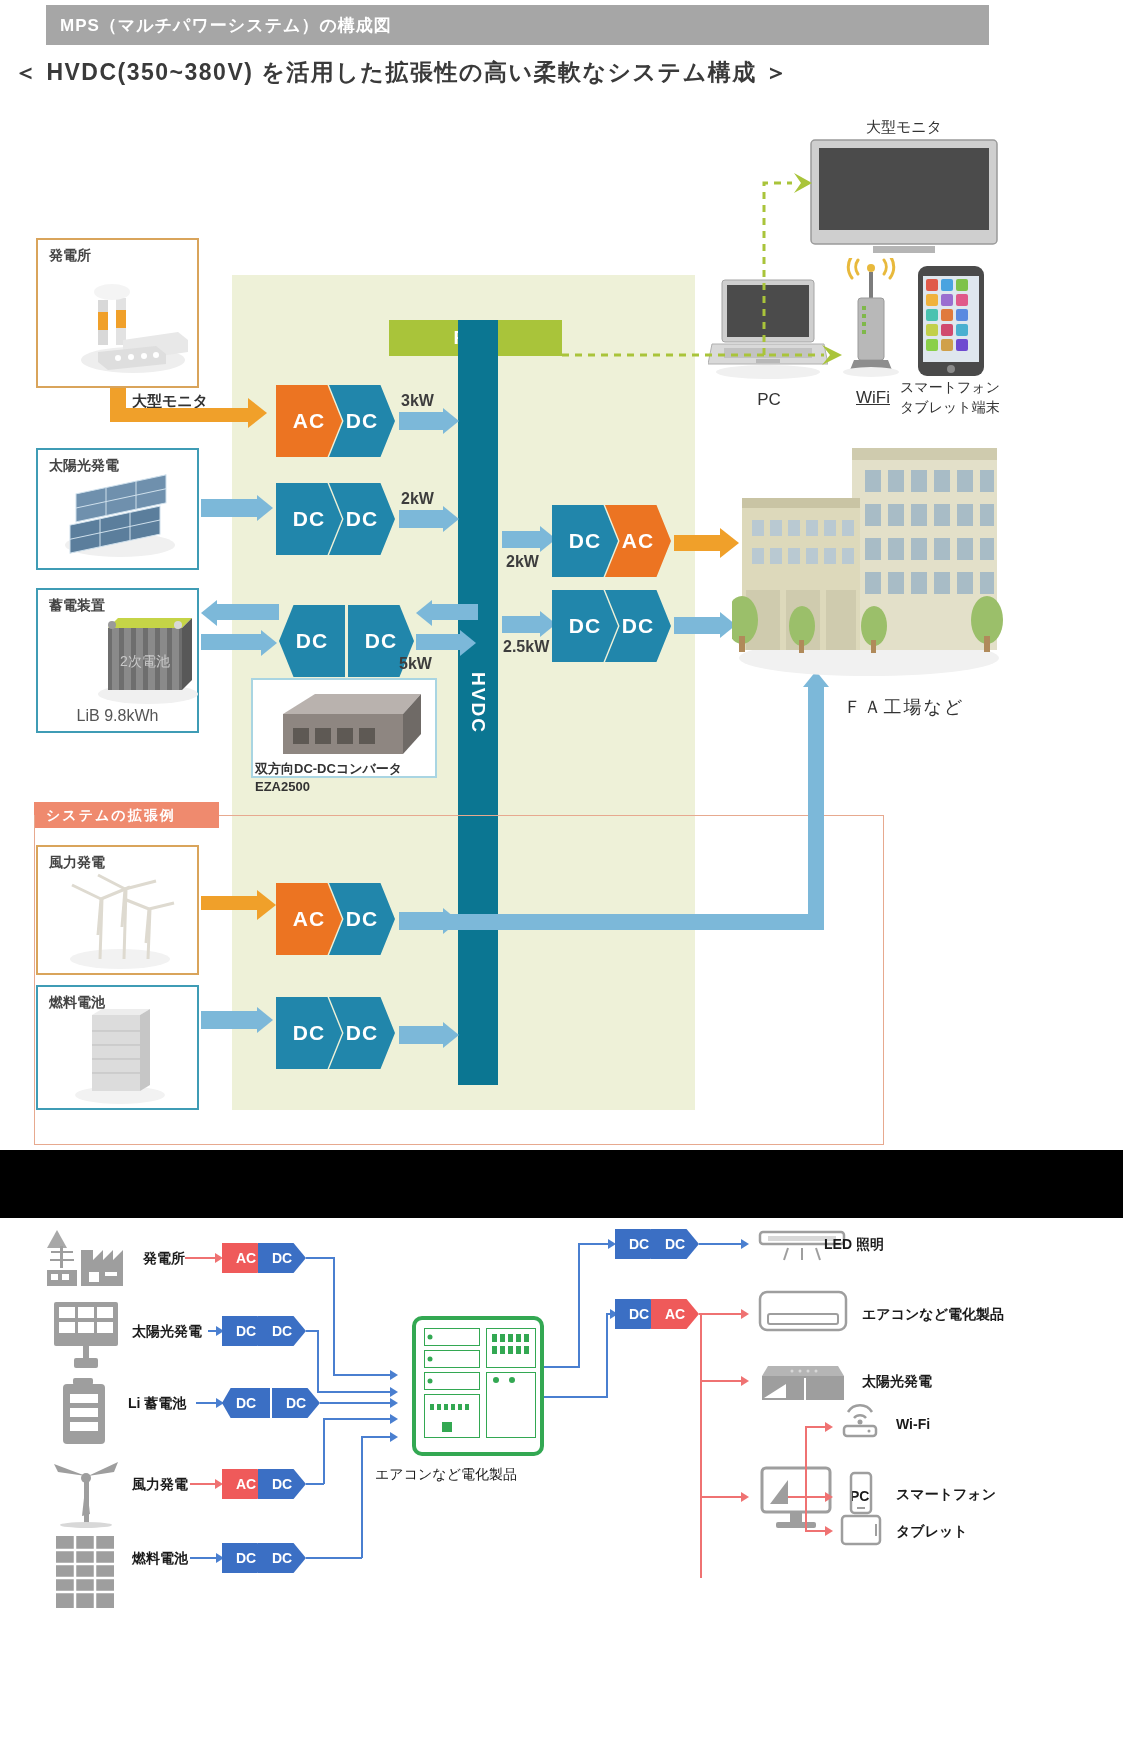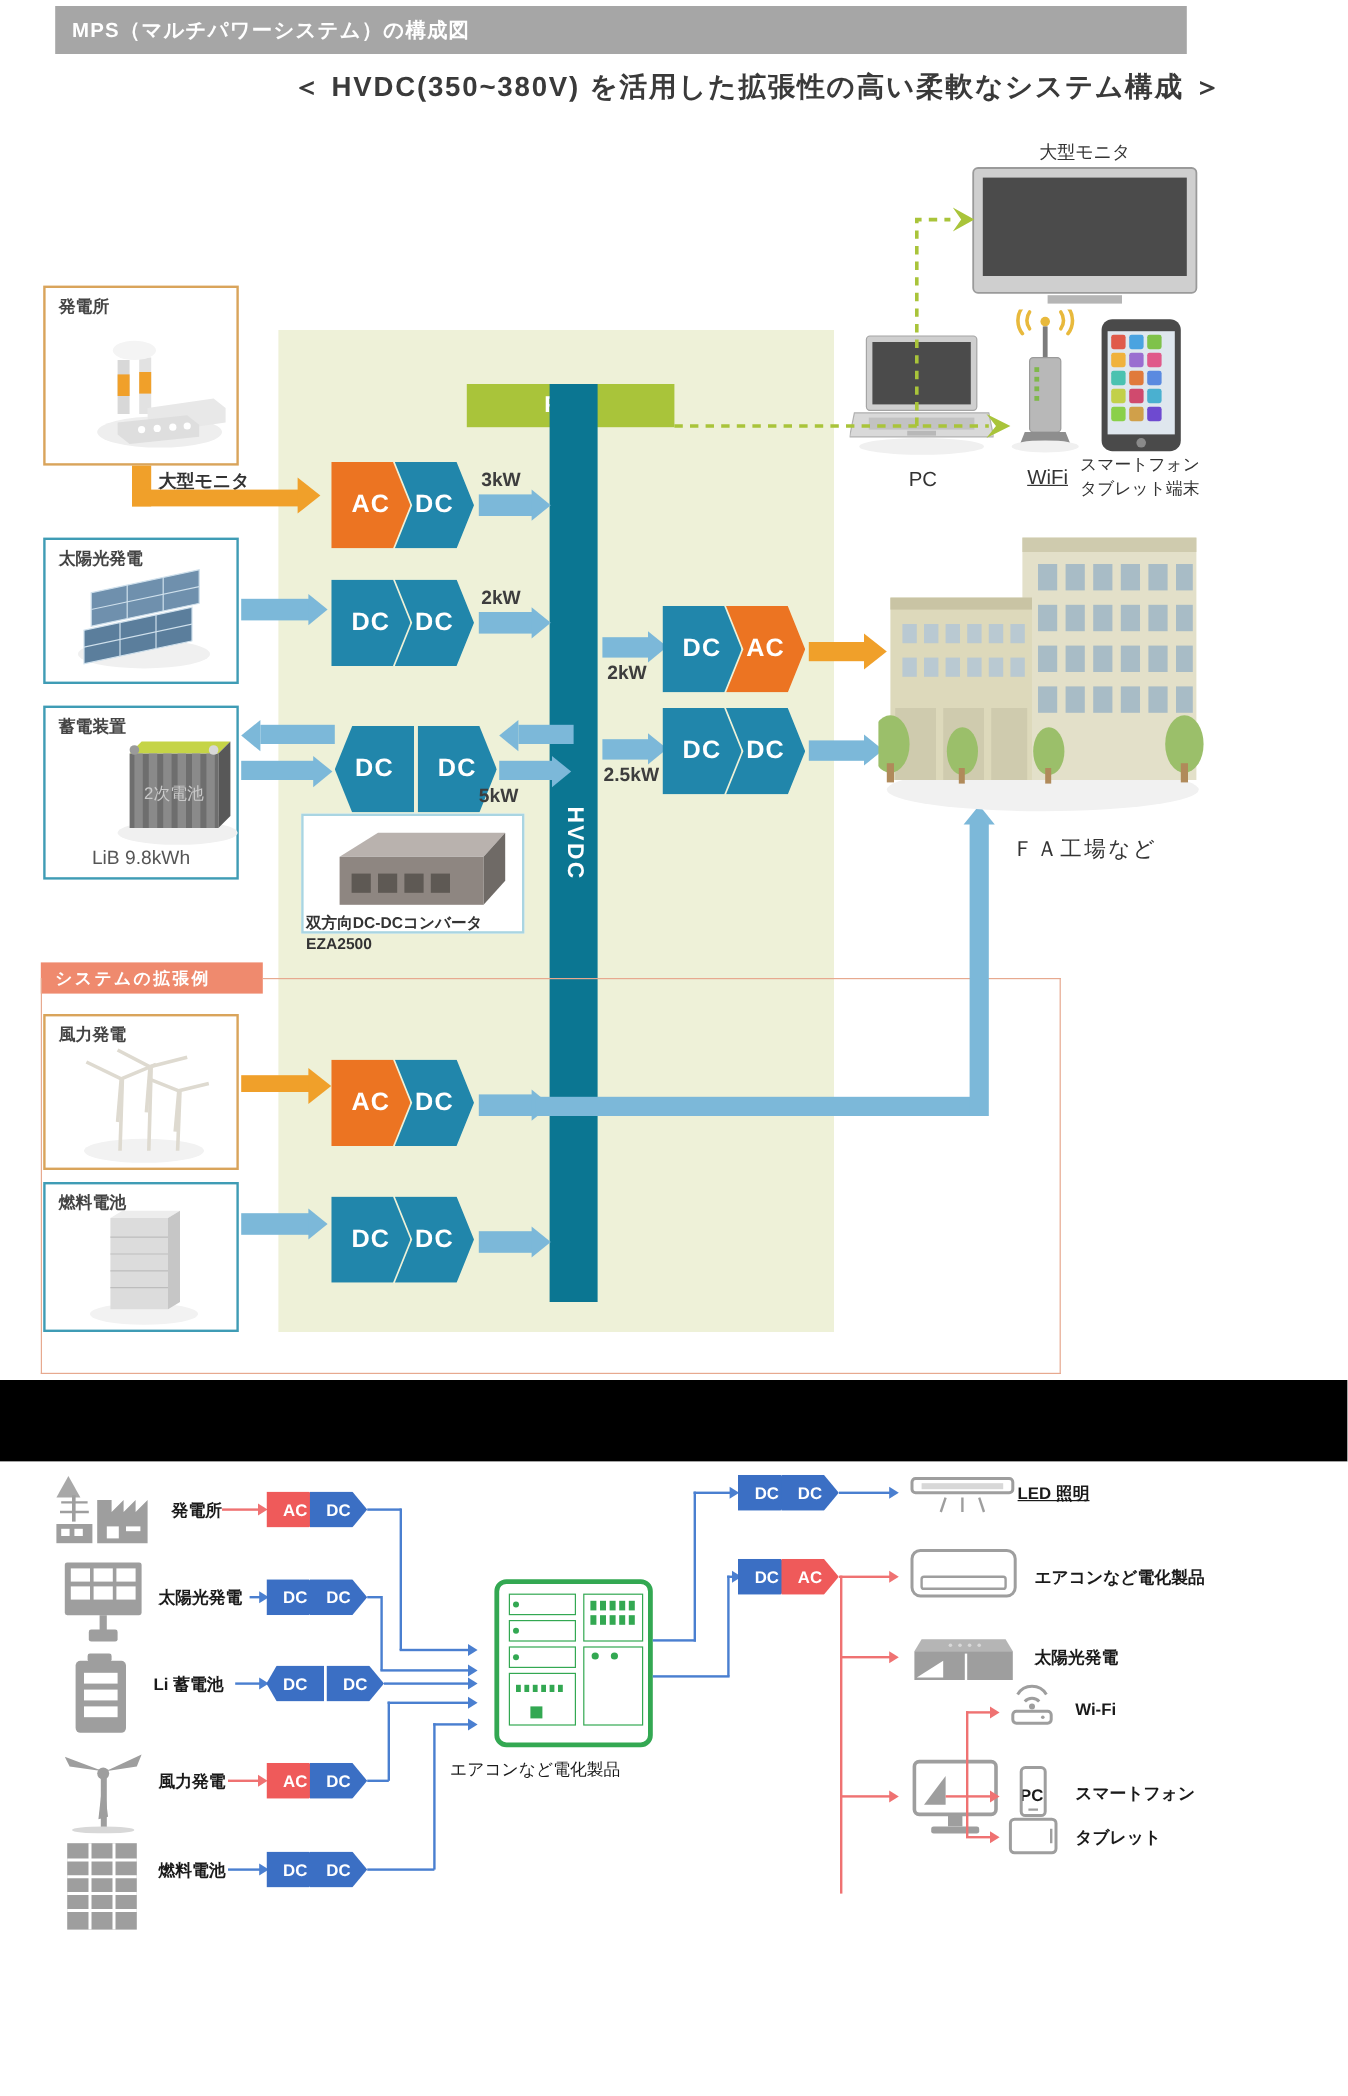--- a/index.html
+++ b/index.html
@@ -15,21 +15,21 @@
 
   .hdr-bar {
     position:absolute; left:32px; top:5px; width:943px; height:40px;
     background:#a6a6a6;
   }
   .hdr-bar span {
     position:absolute; left:14px; top:9px; color:#fff;
     font-size:17px; font-weight:bold; letter-spacing:1px;
   }
   .subtitle {
-    position:absolute; left:0; top:57px; width:1005px; text-align:right;
+    position:absolute; left:0; top:57px; width:1005px; text-align:left;
     font-size:23px; font-weight:bold; color:#3a3a3a; letter-spacing:1.5px;
   }
 
   
   .mps-panel {
     position:absolute; left:218px; top:275px; width:463px; height:835px;
     background:#eef1d8;
   }
   .mps-title {
     position:absolute; left:218px; top:266px; width:463px; text-align:center;
@@ -779,21 +779,21 @@
     <div class="tri blue-r" style="left:741px; top:21px;"></div>
     <svg style="position:absolute; left:758px; top:6px;" width="88" height="42">
       <rect x="2" y="8" width="84" height="12" rx="3" fill="none" stroke="#9e9e9e" stroke-width="2.5"></rect>
       <rect x="10" y="12" width="68" height="5" fill="#d8d8d8"></rect>
       <g stroke="#9e9e9e" stroke-width="2">
           <line x1="30" y1="24" x2="26" y2="36"></line>
           <line x1="44" y1="24" x2="44" y2="36"></line>
           <line x1="58" y1="24" x2="62" y2="36"></line>
         </g>
     </svg>
-    <div class="b-label" style="left:848px; top:18px;text-decoration:underline;">LED 照明</div>
+    <div class="b-label" style="left:824px; top:18px;">LED 照明</div>
 
     <div class="line" style="left:544px; top:178px; width:64px; height:1.5px;"></div>
     <div class="line" style="left:606px; top:95px; width:1.5px; height:84px;"></div>
     <div class="line" style="left:606px; top:95px; width:8px; height:1.5px;"></div>
     <div class="tri blue-r" style="left:610px; top:91px;"></div>
     <div class="b-cv dc chev" style="left:615px; top:81px;">
         <span>DC</span>
       </div>
     <div class="b-cv ac chev" style="left:651px; top:81px;">
         <span>AC</span>

